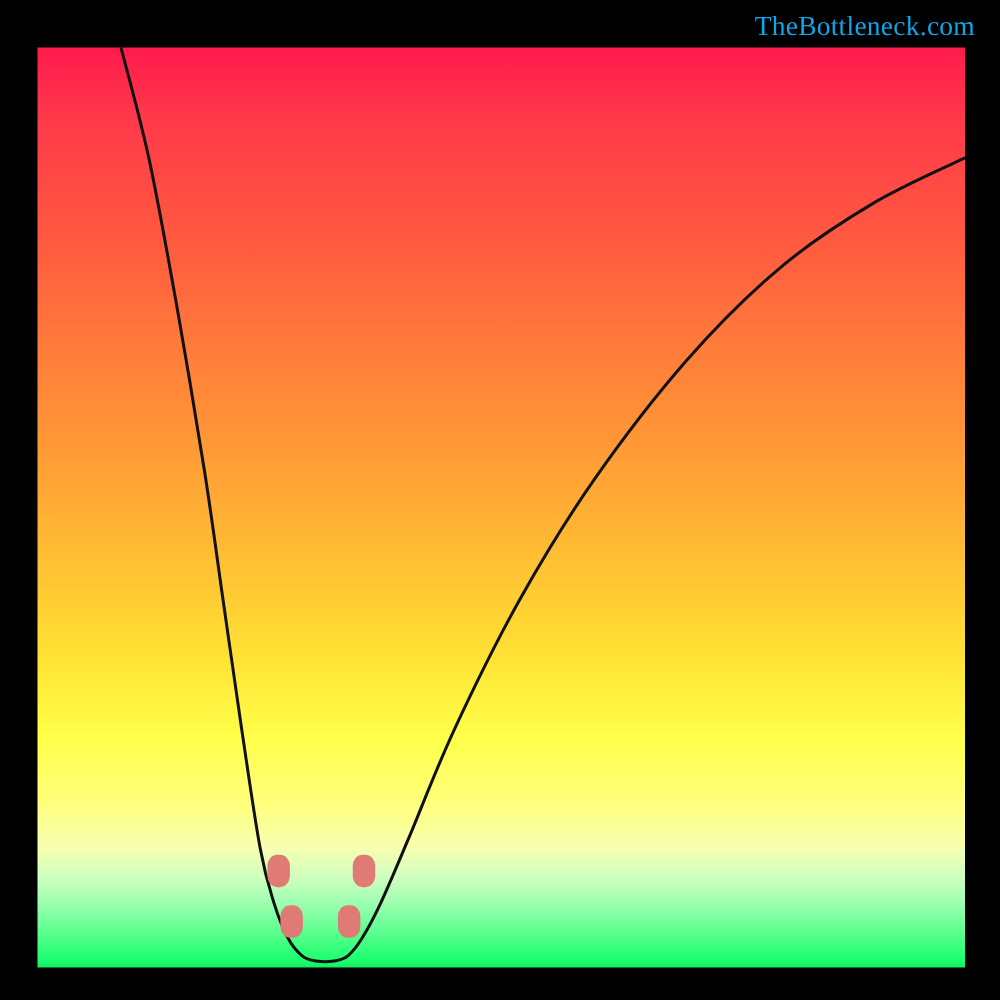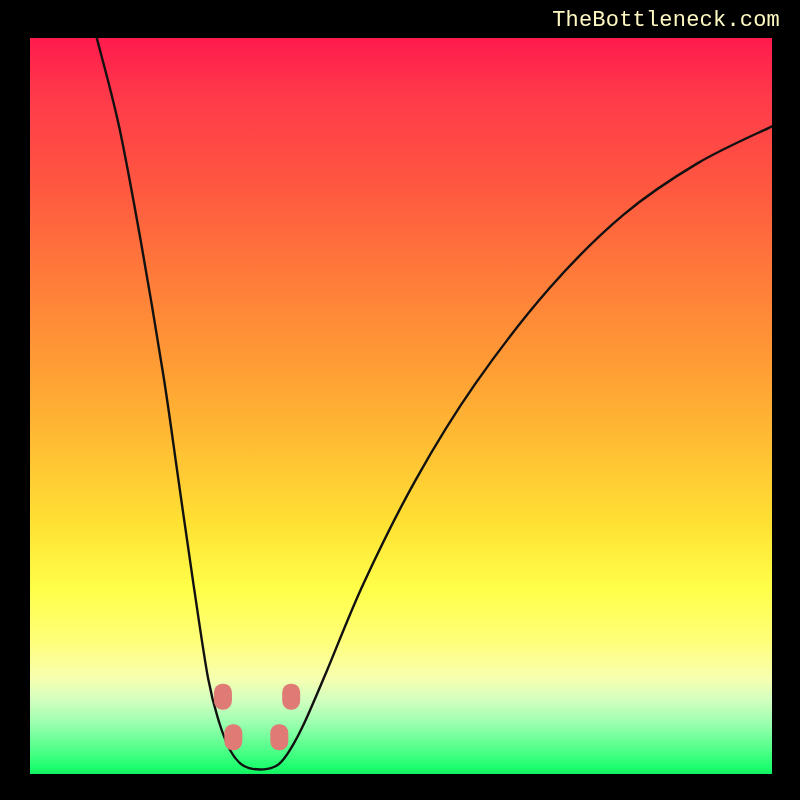--- a/index.html
+++ b/index.html
@@ -7,24 +7,24 @@
   .outer {
     width: 800px;
     height: 800px;
     background: #000;
     position: relative;
   }
   .attribution {
     position: absolute;
     top: 8px;
     right: 20px;
-    font-family: Liberation Mono, monospace;
+    font-family: Liberation Serif, serif;
     font-size: 22px;
     font-weight: 500;
-    color: #fef9c3;
+    color: #0ea5e9;
     letter-spacing: 0.2px;
   }
   .plot-area {
     position: absolute;
     left: 30px;
     top: 38px;
     width: 742px;
     height: 736px;
   }
   .grad {

